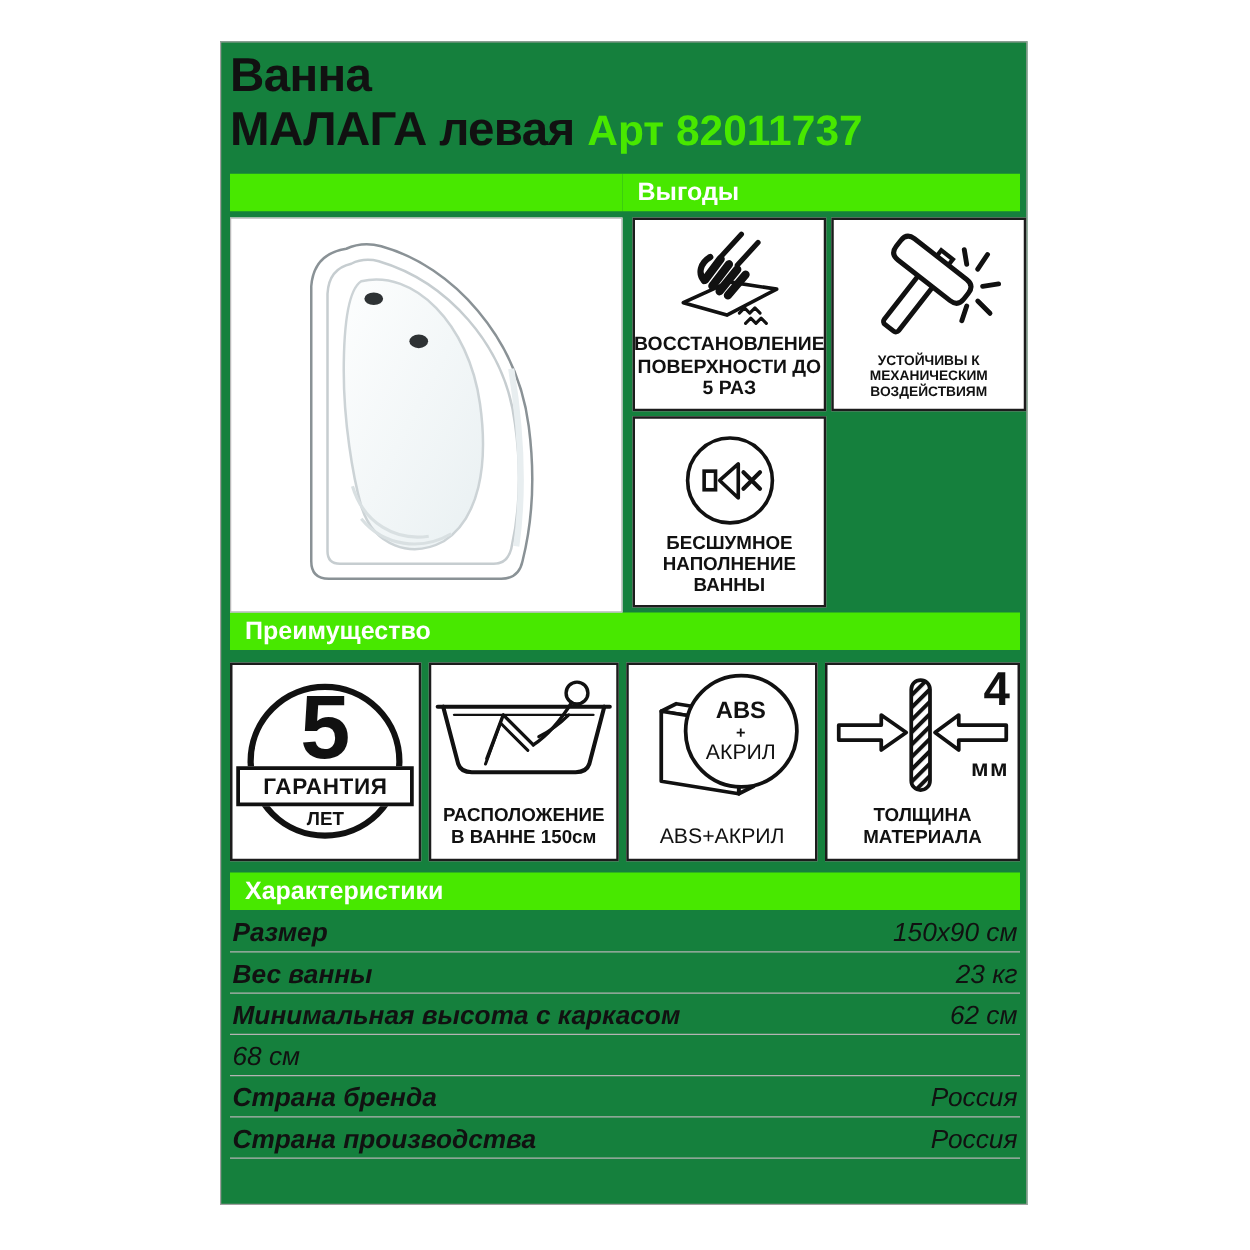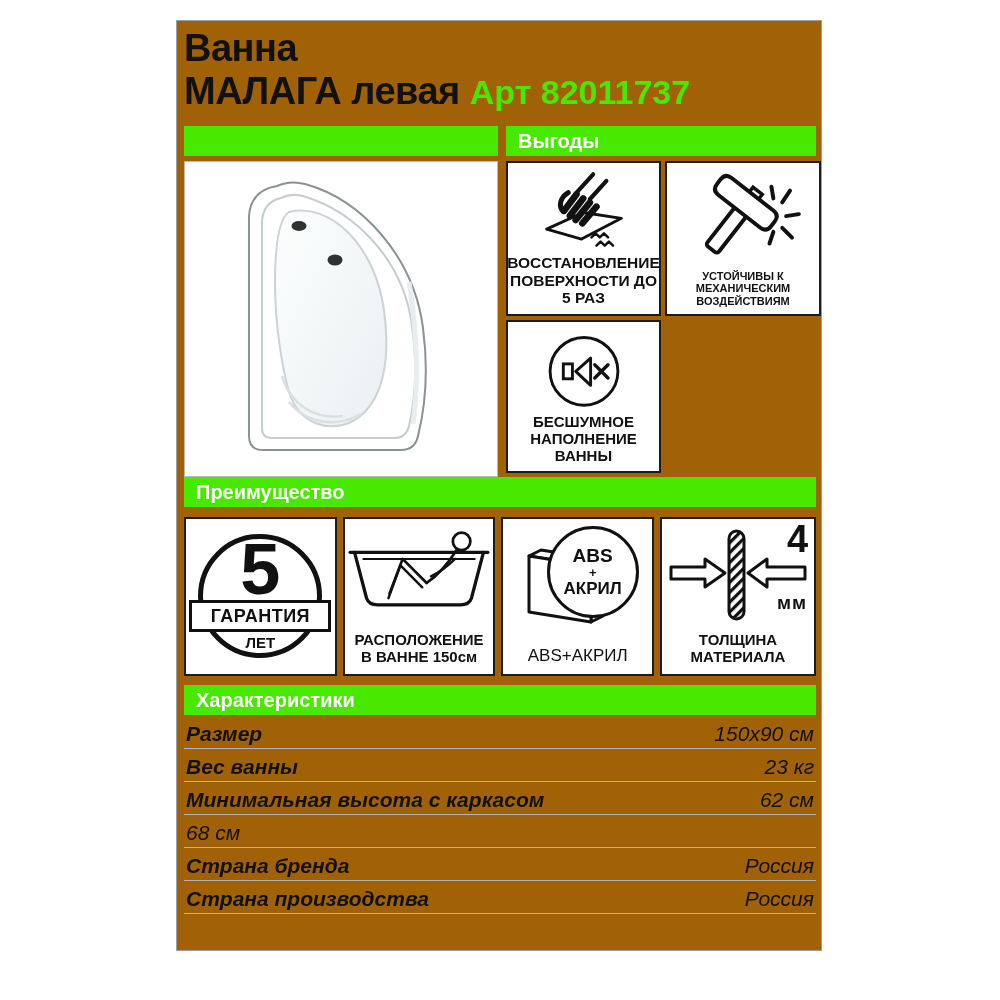--- a/index.html
+++ b/index.html
@@ -1,26 +1,26 @@
 <!DOCTYPE html>
 <html style="--accent-green: #48E800;"><head>
 <meta charset="utf-8">
 <style>
   * { margin:0; padding:0; box-sizing:border-box; }
   html,body { width:1000px; height:1000px; background:#fff; font-family:"Liberation Sans",sans-serif; color:#111; }
-  .card { position:absolute; left:176px; top:20px; width:646px; height:931px; border:1px solid #9f9f9f; background:#a16207; padding:6px 5px 0 7px; }
+  .card { position:absolute; left:176px; top:33px; width:646px; height:931px; border:1px solid #9f9f9f; background:#15803d; padding:6px 5px 0 7px; }
 
   
   .title { font-weight:bold; font-size:38px; line-height:1.12; letter-spacing:-0.5px; }
   .title-line2-wrap { white-space:nowrap; }
   .article { color:var(--accent-green,#48e800); font-weight:bold; font-size:34px; margin-left:10px; letter-spacing:0; }
 
   
   .bar { height:30px; background:var(--accent-green,#48e800); color:#fff; font-weight:bold; font-size:20px; line-height:30px; padding-left:12px; }
-  .bars-row { display:flex; gap:8px; margin-top:14px; }
+  .bars-row { display:flex; margin-top:14px; }
   .bar-left { width:314px; }
   .bar-right { flex:1; }
 
   
   .benefits-wrap { position:relative; height:316px; margin-top:5px; }
   .img-box { position:absolute; left:0; top:0; width:314px; height:316px; border:1px solid #b9b9b9; background:#fff; }
   .b-box { position:absolute; border:2px solid #1c1c1c; background:#fff; display:flex; flex-direction:column; align-items:center; justify-content:space-between; padding:8px 4px 7px; }
   .b-box-1 { left:322px; top:0; width:155px; height:155px; }
   .b-box-2 { left:481px; top:0; width:156px; height:155px; }
   .b-box-3 { left:322px; top:159px; width:155px; height:153px; }
@@ -41,21 +41,21 @@
   .badge-circle { position:absolute; left:1px; top:2px; width:124px; height:124px; border:5px solid #111; border-radius:50%; }
   .badge-num { position:absolute; left:0; right:0; top:-4px; text-align:center; font-size:72px; font-weight:bold; }
   .badge-banner { position:absolute; left:-8px; right:-8px; top:68px; height:32px; background:#fff; border:3px solid #111; text-align:center; font-weight:bold; font-size:18px; line-height:26px; letter-spacing:0.5px; }
   .badge-let { position:absolute; left:0; right:0; top:102px; text-align:center; font-weight:bold; font-size:15px; }
 
   
   .abs-icon { position:relative; width:142px; height:108px; }
   .abs-circle { position:absolute; left:40px; top:0; width:92px; height:92px; border:3.5px solid #111; border-radius:50%; background:#fff; display:flex; flex-direction:column; align-items:center; justify-content:center; line-height:1.05; }
   .abs-top { font-weight:bold; font-size:19px; }
   .abs-mid { font-weight:bold; font-size:13px; }
-  .abs-bot { font-weight:bold; font-size:17px; }
+  .abs-bot { font-weight:normal; font-size:17px; }
 
   
   .thick-icon { position:relative; width:146px; height:100px; }
   .thick-num { position:absolute; right:3px; top:-8px; font-size:38px; font-weight:bold; }
   .thick-unit { position:absolute; right:4px; bottom:12px; font-size:19px; font-weight:bold; letter-spacing:1px; }
 
   
   .bar-adv { margin-top:0; }
   .bar-specs { margin-top:9px; }
   .specs { margin-top:1px;font-style:italic; }

